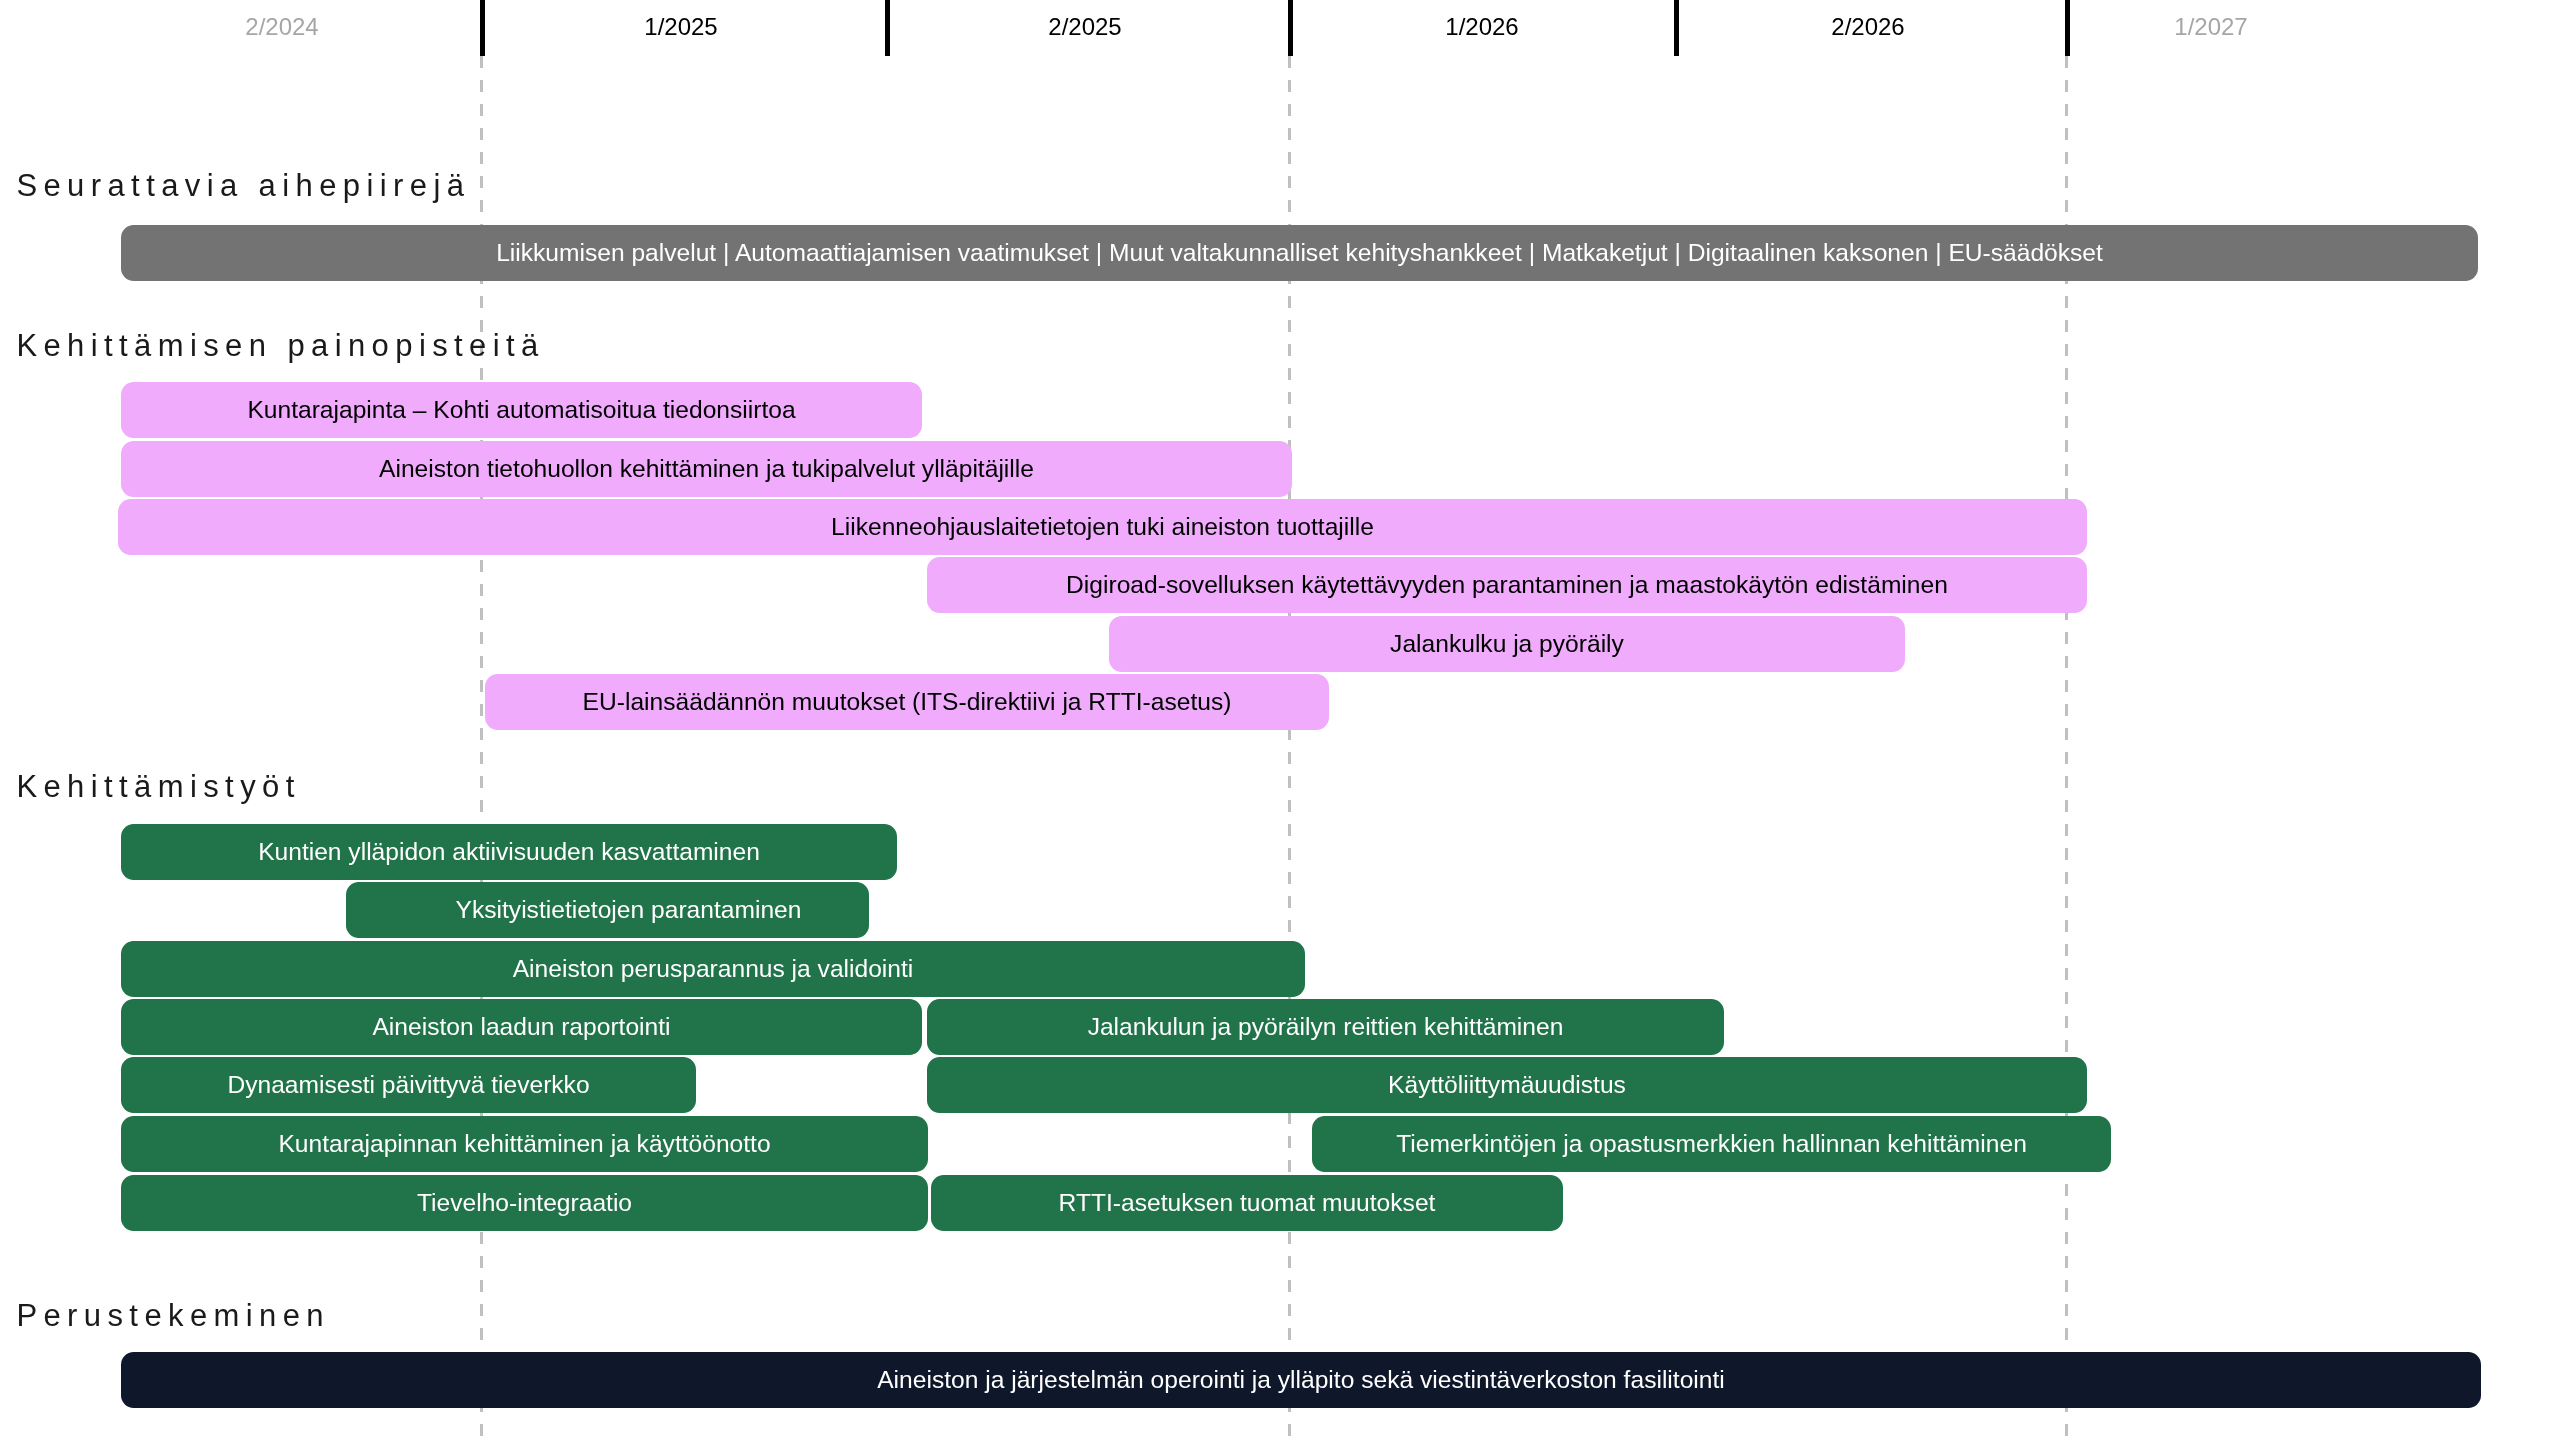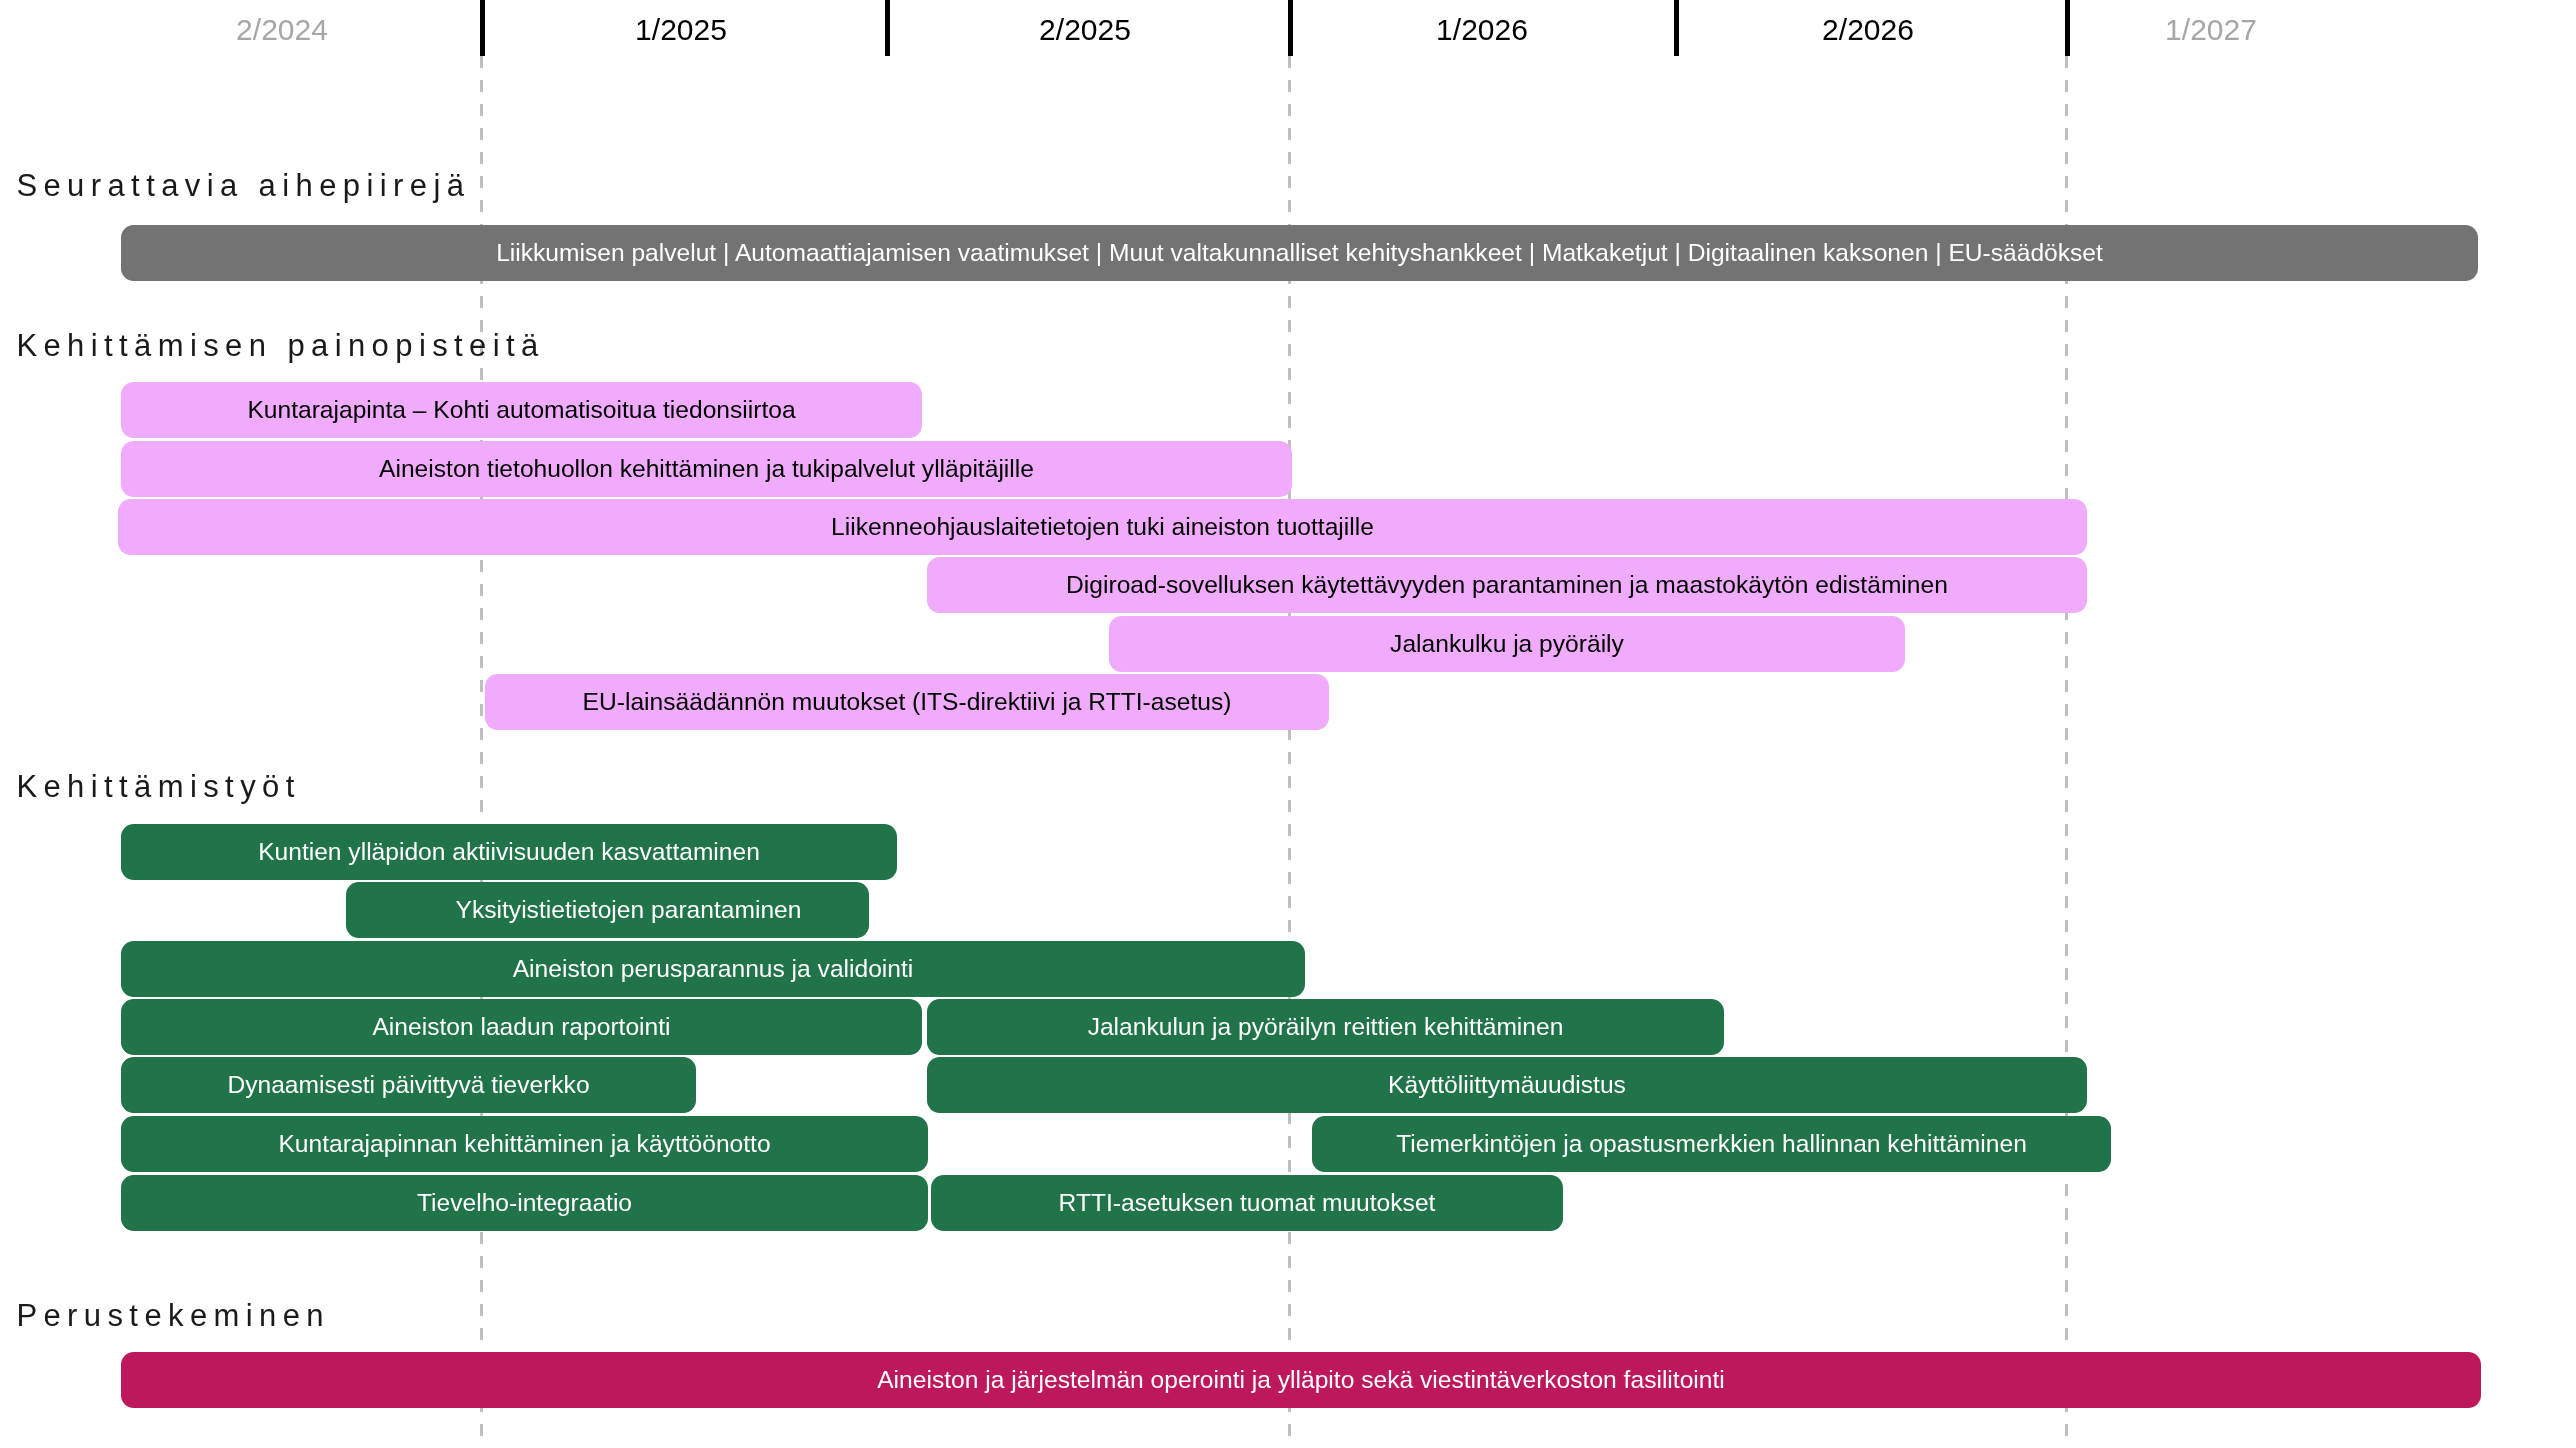--- a/index.html
+++ b/index.html
@@ -43,21 +43,21 @@
     width: 2.7px;
     background: repeating-linear-gradient(
       to bottom,
       #bfbfbf 0px, #bfbfbf 12px,
       rgba(255,255,255,0) 12px, rgba(255,255,255,0) 24px
     );
   }
   .tick-label {
     position: absolute;
     top: 12.7px;
-    font-size: 30px;
+    font-size: 24px;
     color: #000000;
     white-space: nowrap;
     transform: translateX(-50%);
     letter-spacing: 0px;
   }
   .tick-label.dim { color: #a6a6a6; }
 
   
   .section-title {
     position: absolute;
@@ -83,21 +83,21 @@
     font-size: 24.6px;
     white-space: nowrap;
     line-height: 1;
   }
   .bar.blue    { background: #737373; }
   .bar.blue  .bar-label { color: #ffffff; }
   .bar.cyan    { background: #f0abfc; }
   .bar.cyan  .bar-label { color: #000000; }
   .bar.green   { background: #21734a; }
   .bar.green .bar-label { color: #ffffff; }
-  .bar.magenta { background: #be185d; }
+  .bar.magenta { background: #0f172a; }
   .bar.magenta .bar-label { color: #ffffff; }
 
   
   .logo-wrap {
     position: absolute;
     right: 20px;
     top: 40px;
     width: 197px;
     text-align: center;
   }

